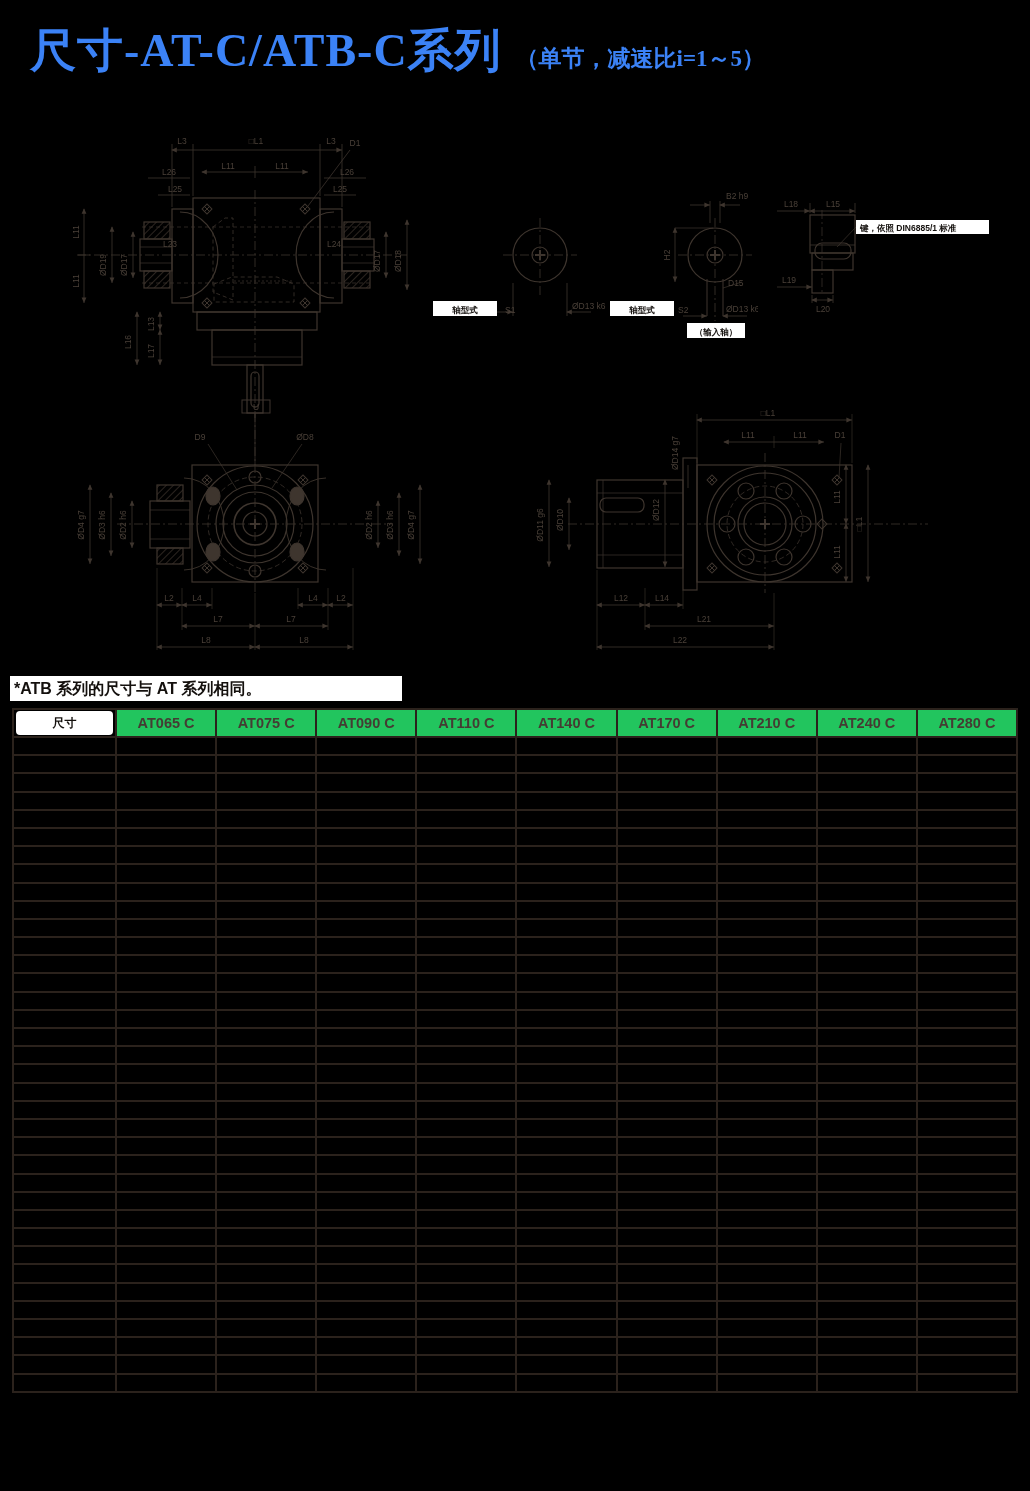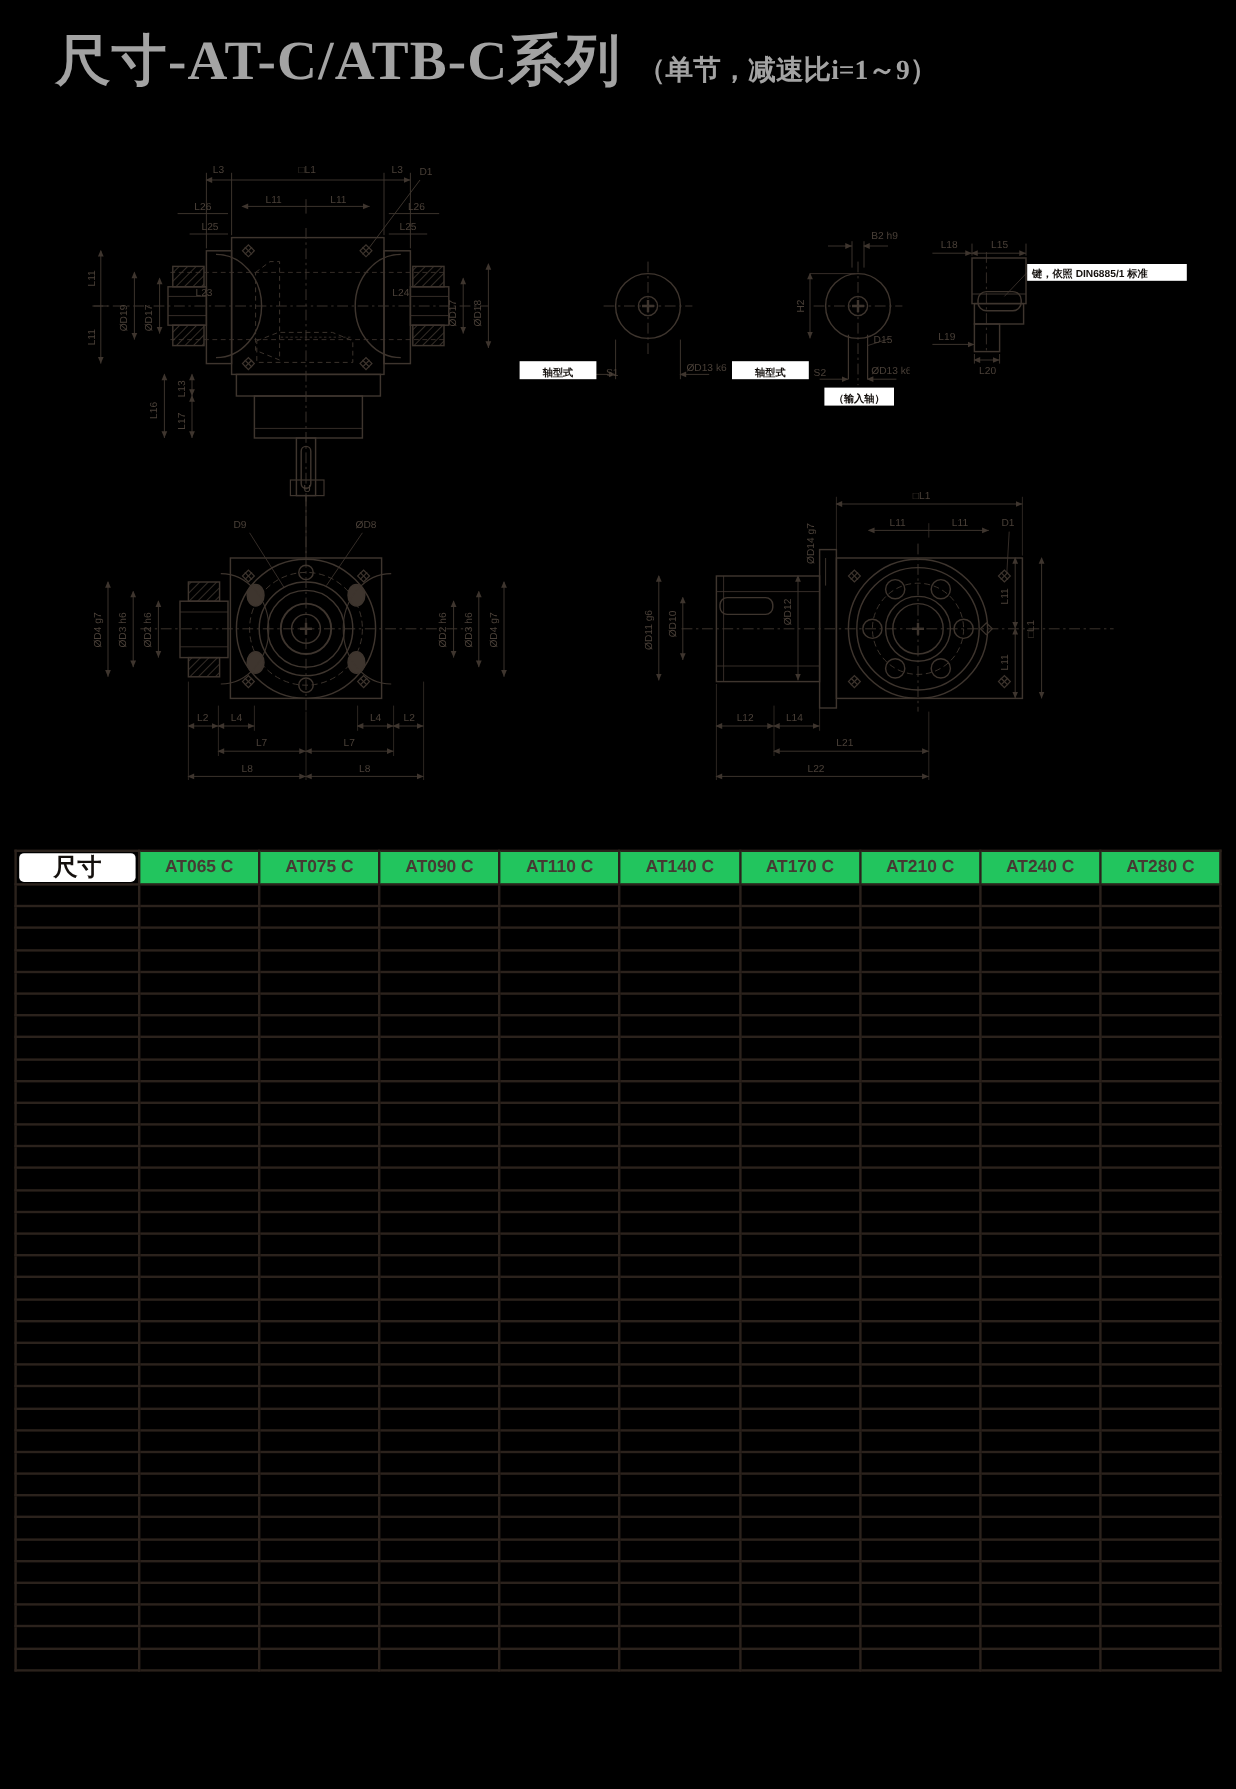--- a/index.html
+++ b/index.html
@@ -1,51 +1,51 @@
 <!DOCTYPE html>
 <html><head>
 <meta charset="utf-8">
 <style>
   html,body{margin:0;padding:0;background:#000;}
   #page{position:relative;width:1030px;height:1491px;background:#000;overflow:hidden;
         font-family:"Liberation Sans",sans-serif;}
   
   .title-row{position:absolute;left:30px;top:20px;display:flex;align-items:baseline;gap:14px;
-             color:#a3a3a3;font-family:"Liberation Serif",serif;font-weight:bold;margin-left:16px;}
+             color:#3b82f6;font-family:"Liberation Serif",serif;font-weight:bold;}
   .title-main{font-size:46px;letter-spacing:1px;}
   .title-sub{font-size:23px;}
   
   .panel{position:absolute;}
   svg text{font-family:"Liberation Sans",sans-serif;fill:#4a4038;font-size:8.5px;}
   svg .wbox{fill:#ffffff;}
   svg .wtxt{fill:#14100d;font-weight:bold;}
   
   .notebar{position:absolute;height:25px;background:#fff;color:#14100d;font-weight:bold;
            font-size:16px;line-height:25px;box-sizing:border-box;}
   #note-atb{left:10px;top:676px;width:392px;padding-left:4px;}
   #note-unit{left:625px;top:676px;width:386px;text-align:right;padding-right:6px;}
   
   #dimtable{position:absolute;left:12px;top:708px;width:1006px;border-collapse:collapse;
             table-layout:fixed;}
   #dimtable td,#dimtable th{border:2px solid #2b221c;padding:0;margin:0;}
   #dimtable th{height:26px;background:#22c55e;color:#453b33;font-size:14.5px;font-weight:bold;text-align:center;}
   #dimtable th.corner{background:#000;}
   .corner-box{display:block;margin:1px 2px;background:#fff;color:#14100d;border-radius:4px;
-              font-size:20px;line-height:24px;text-align:center;font-weight:bold;}
+              font-size:12px;line-height:24px;text-align:center;font-weight:bold;}
   #dimtable td{height:16.2px;background:#000;color:#120d09;font-size:11px;text-align:center;}
   #dimtable col.c0{width:103px;}
 </style>
 </head>
 <body>
 
 <div id="page">
 
   <div class="title-row">
     <span class="title-main">尺寸-AT-C/ATB-C系列</span>
-    <span class="title-sub">（单节，减速比i=1～9）</span>
+    <span class="title-sub">（单节，减速比i=1～5）</span>
   </div>
 
   <svg class="panel" style="left:62px;top:132px" width="360" height="290" viewBox="0 0 360 290">
     <defs>
       <marker id="aA1" markerWidth="8" markerHeight="8" refX="7" refY="4" orient="auto">
         <path d="M0,1 L7,4 L0,7 z" fill="#3e352e"></path>
         </marker>
       <marker id="aA2" markerWidth="8" markerHeight="8" refX="1" refY="4" orient="auto">
         <path d="M7,1 L0,4 L7,7 z" fill="#3e352e"></path>
         </marker>
@@ -427,20 +427,21 @@
     <text x="15" y="127" transform="rotate(-90 15 127)" text-anchor="middle">ØD11 g6</text>
     <text x="312" y="99" transform="rotate(-90 312 99)" text-anchor="middle">L11</text>
     <text x="334" y="126" transform="rotate(-90 334 126)" text-anchor="middle">□L1</text>
     <text x="312" y="154" transform="rotate(-90 312 154)" text-anchor="middle">L11</text>
     <text x="93" y="203" text-anchor="middle">L12</text>
     <text x="134" y="203" text-anchor="middle">L14</text>
     <text x="176" y="224" text-anchor="middle">L21</text>
     <text x="152" y="245" text-anchor="middle">L22</text>
   </svg>
 
+  <div class="notebar" id="note-atb">*ATB 系列的尺寸与 AT 系列相同。</div>
 
   <table id="dimtable">
     <colgroup>
         <col class="c0">
       </colgroup>
     <thead>
       <tr>
         <th class="corner">
           <span class="corner-box">尺寸</span>
         </th>

